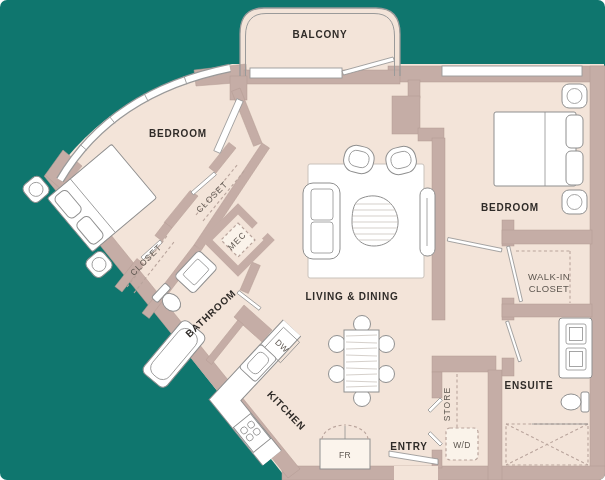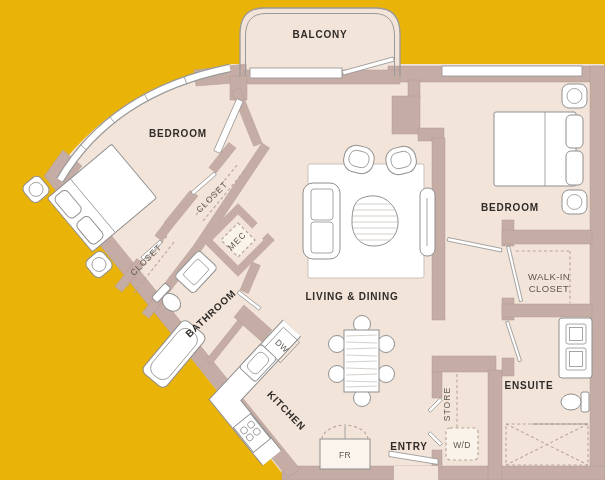--- a/index.html
+++ b/index.html
@@ -1,16 +1,16 @@
 <!DOCTYPE html>
 <html style="--wall: #c5ada6; --wall_edge: #b29a93; --floor: #f3e4d9; --line: #8f8f8f; --window_line: #9a9a9a; --dash: #b9a49c; --grain: #c3bcb5; --fixture_fill: #faf3ea; --label_dark: #2f2b28; --label_muted: #5d564f;"><head>
 <meta charset="utf-8">
 <style>
   html,body{margin:0;padding:0;background:#ffffff;}
-  .stage{width:605px;height:480px;position:relative;overflow:hidden;background:#eab308;}
+  .stage{width:605px;height:480px;position:relative;overflow:hidden;background:#0f766e;border-radius:7px;}
   svg{display:block;}
   svg text{font-family:"Liberation Sans","DejaVu Sans",sans-serif;}
   .floor{fill:var(--floor);}
   .wall{fill:var(--wall);stroke:var(--wall_edge);stroke-width:.5;}
   .wallstroke{fill:none;stroke:var(--wall);stroke-width:8;}
   .winline{stroke:var(--window_line);fill:none;}
   .furn{fill:#ffffff;stroke:var(--line);stroke-width:1;}
   .thin{fill:none;stroke:var(--line);stroke-width:.8;}
   .grain{stroke:var(--grain);stroke-width:.7;}
   .dash{fill:none;stroke:var(--dash);stroke-width:1.1;stroke-dasharray:3 2.6;}

